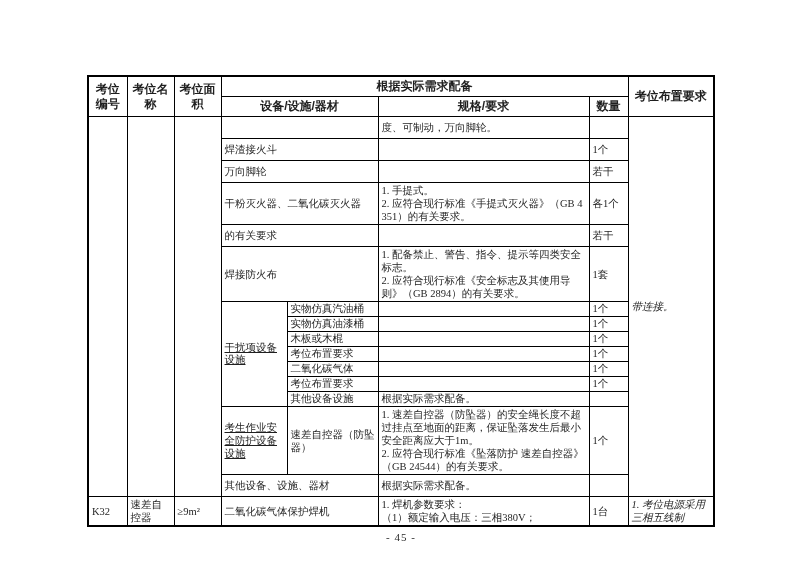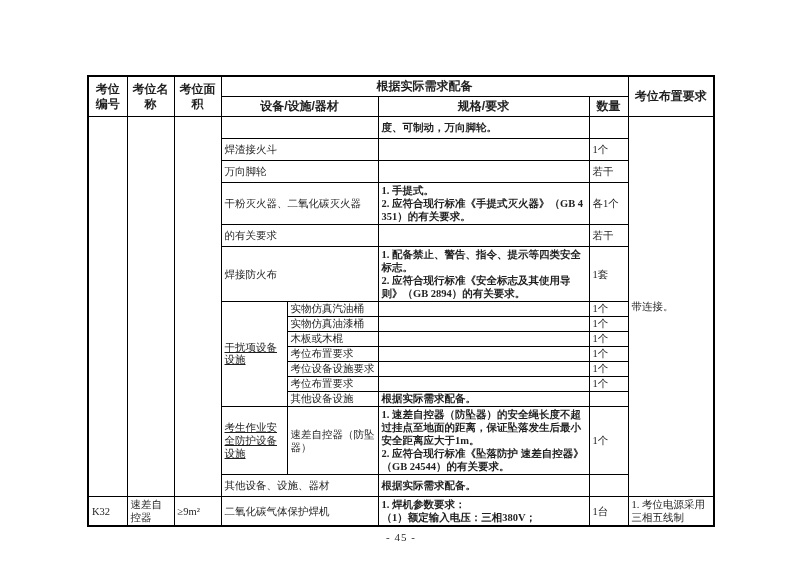--- a/index.html
+++ b/index.html
@@ -35,24 +35,24 @@
     word-break: break-all;
   }
   .spec-table th {
     font-family: "Liberation Sans", "DejaVu Sans", sans-serif;
     font-weight: bold;
     text-align: center;
     font-size: 12px;
     line-height: 15px;
     padding: 2px 1px;
   }
-  .spec-cell { white-space: pre-line; font-weight: bold; }
+  .spec-cell { white-space: pre-line; }
   .qty-cell { text-align: left; }
   .name-cell, .area-cell, .no-cell { text-align: center; }
-  .layout-cell { vertical-align: top; white-space: pre-line; padding-top: 3px; }
+  .layout-cell { vertical-align: top; white-space: pre-line; padding-top: 3px; font-style: italic; }
   tr.row-single td { height: 19px; }
   tr.row-item td { height: 14px; line-height: 12px; padding-top: 0; padding-bottom: 0; }
   .group-cell { vertical-align: middle; text-decoration: underline; }
   .page-number {
     text-align: center;
     font-size: 11px;
     margin-top: 4px;
     letter-spacing: 1px;
     color: #2a2a2a;
   }
@@ -140,21 +140,21 @@
         <td>木板或木棍</td>
         <td class="spec-cell"></td>
         <td class="qty-cell">1个</td>
       </tr>
       <tr class="row-item">
         <td>考位布置要求</td>
         <td class="spec-cell"></td>
         <td class="qty-cell">1个</td>
       </tr>
       <tr class="row-item">
-        <td>考位设备设施要求</td>
+        <td>二氧化碳气体</td>
         <td class="spec-cell"></td>
         <td class="qty-cell">1个</td>
       </tr>
       <tr class="row-item">
         <td>考位布置要求</td>
         <td class="spec-cell"></td>
         <td class="qty-cell">1个</td>
       </tr>
       <tr class="row-item">
         <td>其他设备设施</td>

